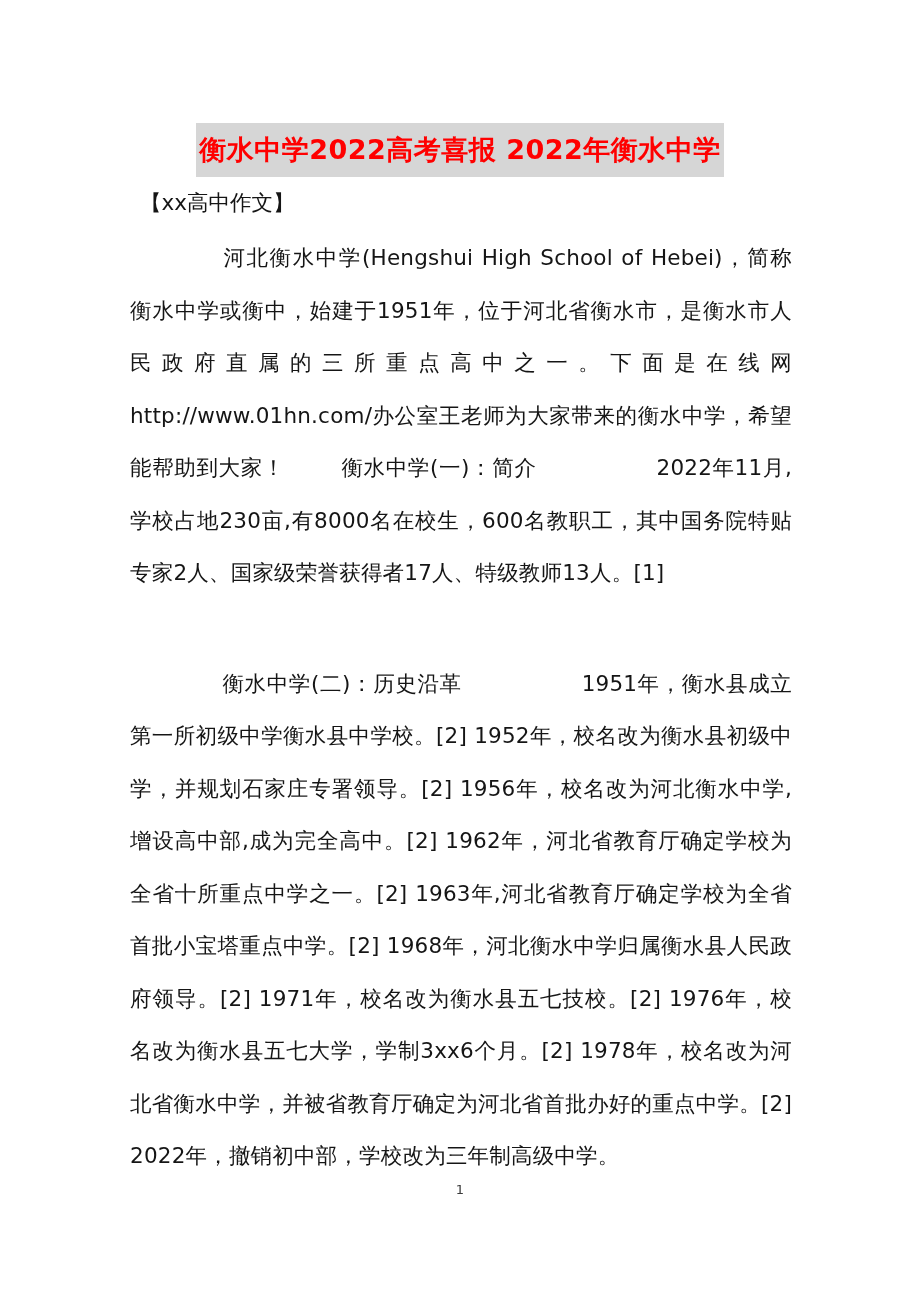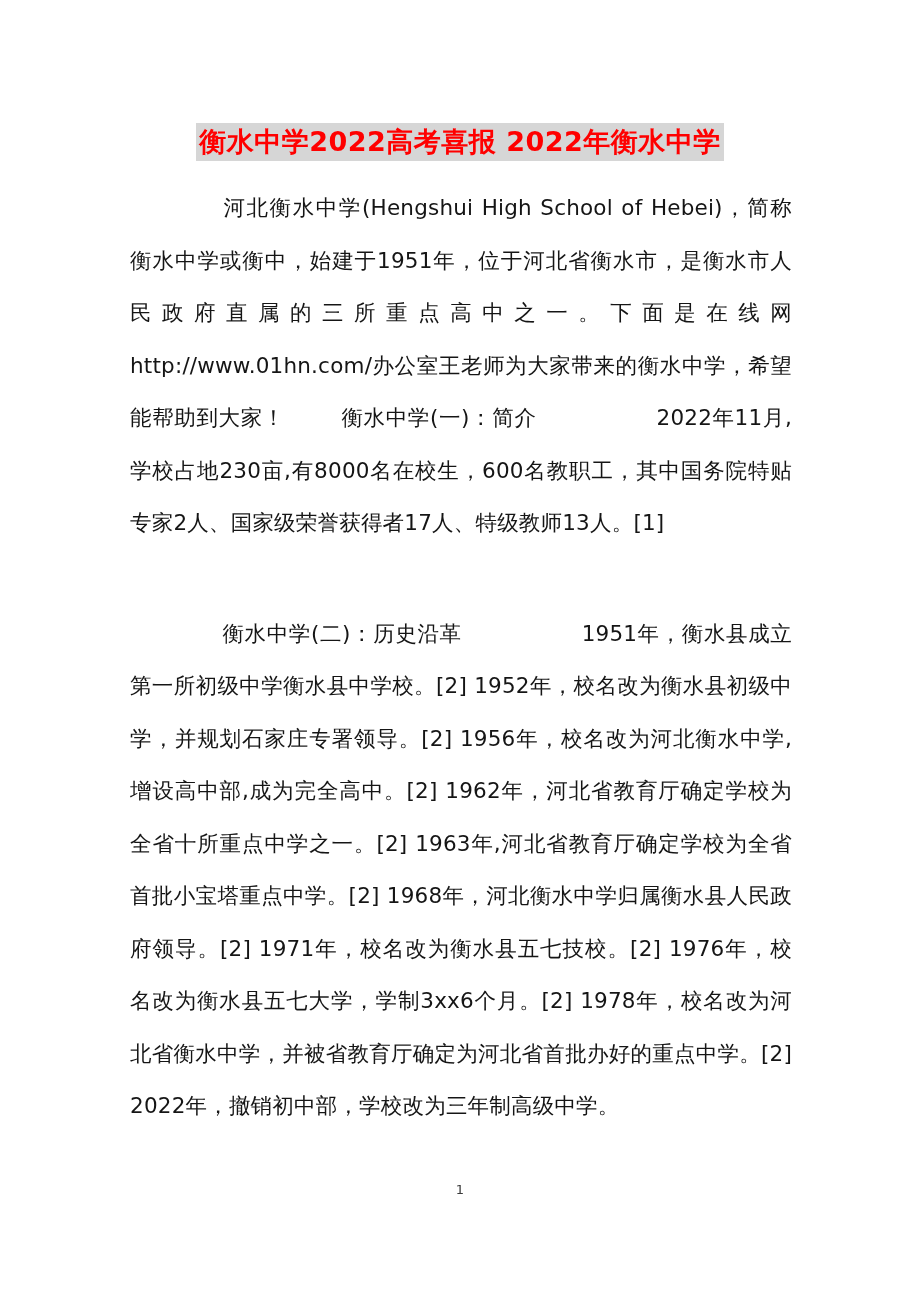--- a/index.html
+++ b/index.html
@@ -28,21 +28,21 @@
 
   .doc-title {
     display: inline-block;
     color: #ff0000;
     background: #d6d6d6;
     font-family: "DejaVu Sans", "Liberation Sans", sans-serif;
     font-weight: bold;
     font-size: 27px;
     line-height: 38px;
     letter-spacing: 0.5px;
-    padding: 0 3px;
+    padding: 8px 3px;
     white-space: nowrap;
   }
 
   
   .body-block {
     position: absolute;
     left: 126px;
     top: 178px;
     width: 670px;
   }
@@ -108,20 +108,21 @@
 <body>
 
 <div class="page">
 
   <div class="doc-title-row">
     <span class="doc-title">衡水中学2022高考喜报 2022年衡水中学</span>
   </div>
 
   <div class="body-block">
 
+    <p class="tag-line"><span>【xx高中作文】</span></p>
 
     <p class="para"><span class="indent-2"></span><span>河北衡水中学(Hengshui High School of Hebei)，简称衡水中学或衡中，始建于1951年，位于河北省衡水市，是衡水市人民政府直属的三所重点高中之一。下面是在线网</span><span>http://www.01hn.com/</span><span>办公室王老师为大家带来的衡水中学，希望能帮助到大家！</span><span class="wide-space-sm"></span><span>衡水中学(一)：简介</span><span class="wide-space"></span><span>2022年11月,学校占地230亩,有8000名在校生，600名教职工，其中国务院特贴专家2人、国家级荣誉获得者17人、特级教师13人。[1]</span></p>
 
     <div class="gap-line"></div>
 
     <p class="para last-justify"><span class="indent-2"></span><span>衡水中学(二)：历史沿革</span><span class="wide-space"></span><span>1951年，衡水县成立第一所初级中学衡水县中学校。[2] 1952年，校名改为衡水县初级中学，并规划石家庄专署领导。[2] 1956年，校名改为河北衡水中学,增设高中部,成为完全高中。[2] 1962年，河北省教育厅确定学校为全省十所重点中学之一。[2] 1963年,河北省教育厅确定学校为全省首批小宝塔重点中学。[2] 1968年，河北衡水中学归属衡水县人民政府领导。[2] 1971年，校名改为衡水县五七技校。[2] 1976年，校名改为衡水县五七大学，学制3xx6个月。[2] 1978年，校名改为河北省衡水中学，并被省教育厅确定为河北省首批办好的重点中学。[2] 2022年，撤销初中部，学校改为三年制高级中学。</span></p>
 
   </div>
 
   <div class="page-number">1</div>

